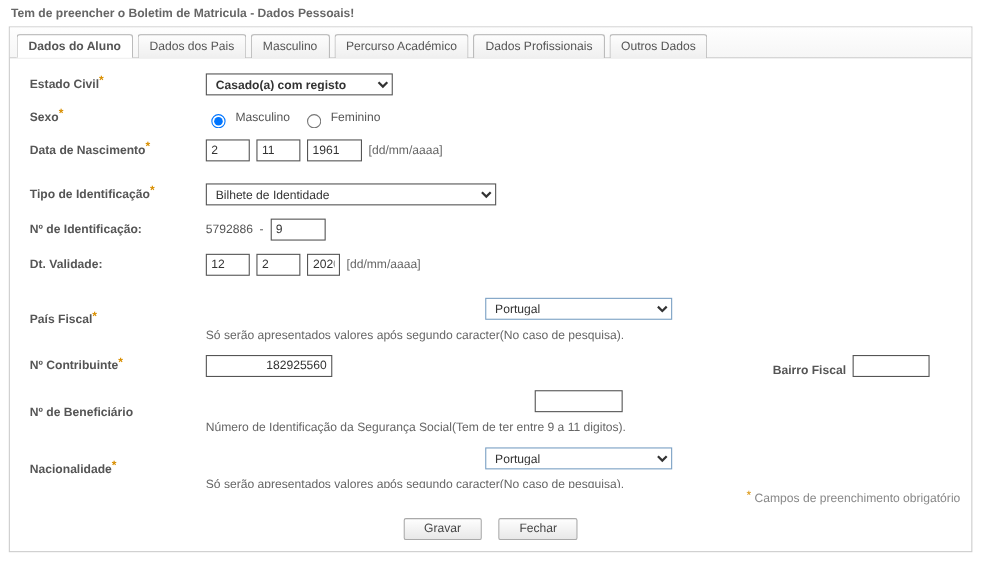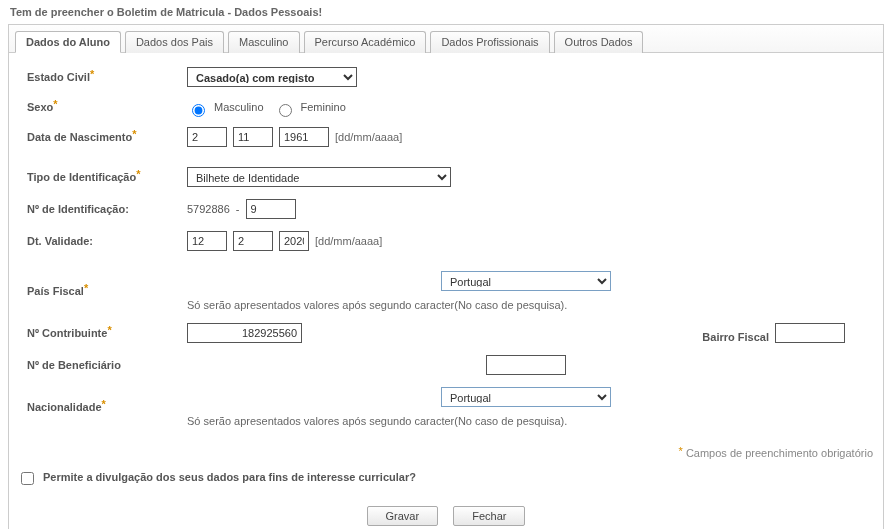--- a/index.html
+++ b/index.html
@@ -256,20 +256,21 @@
             <span class="lbl">Bairro Fiscal</span>
             <input type="text" style="width: 70px;" value="">
           </div>
         </div>
       </div>
 
       <div class="row">
         <div class="label">Nº de Beneficiário</div>
         <div class="ctrl subcol">
           <input type="text" style="width: 80px;" value="">
+          <div class="helptext">Número de Identificação da Segurança Social(Tem de ter entre 9 a 11 digitos).</div>
         </div>
       </div>
 
       <div class="row" style="margin-bottom:4px">
         <div class="label">
           <span>Nacionalidade</span><span class="req">*</span>
         </div>
         <div class="ctrl subcol">
           <select style="width:170px;border-color:#7aa0c4">
             <option>Portugal</option>
@@ -277,24 +278,20 @@
           <div class="helptext">Só serão apresentados valores após segundo caracter(No caso de pesquisa).</div>
         </div>
       </div>
 
     </div>
 
     <div class="footer-req">
       <span class="star">*</span> <span>Campos de preenchimento obrigatório</span>
     </div>
 
-    <div class="divulgacao">
-      <input type="checkbox" style="">
-      <span>Permite a divulgação dos seus dados para fins de interesse curricular?</span>
-    </div>
 
     <div class="buttons">
       <button class="btn">Gravar</button>
       <button class="btn">Fechar</button>
     </div>
 
   </div>
 </div>
 
 </body></html>

